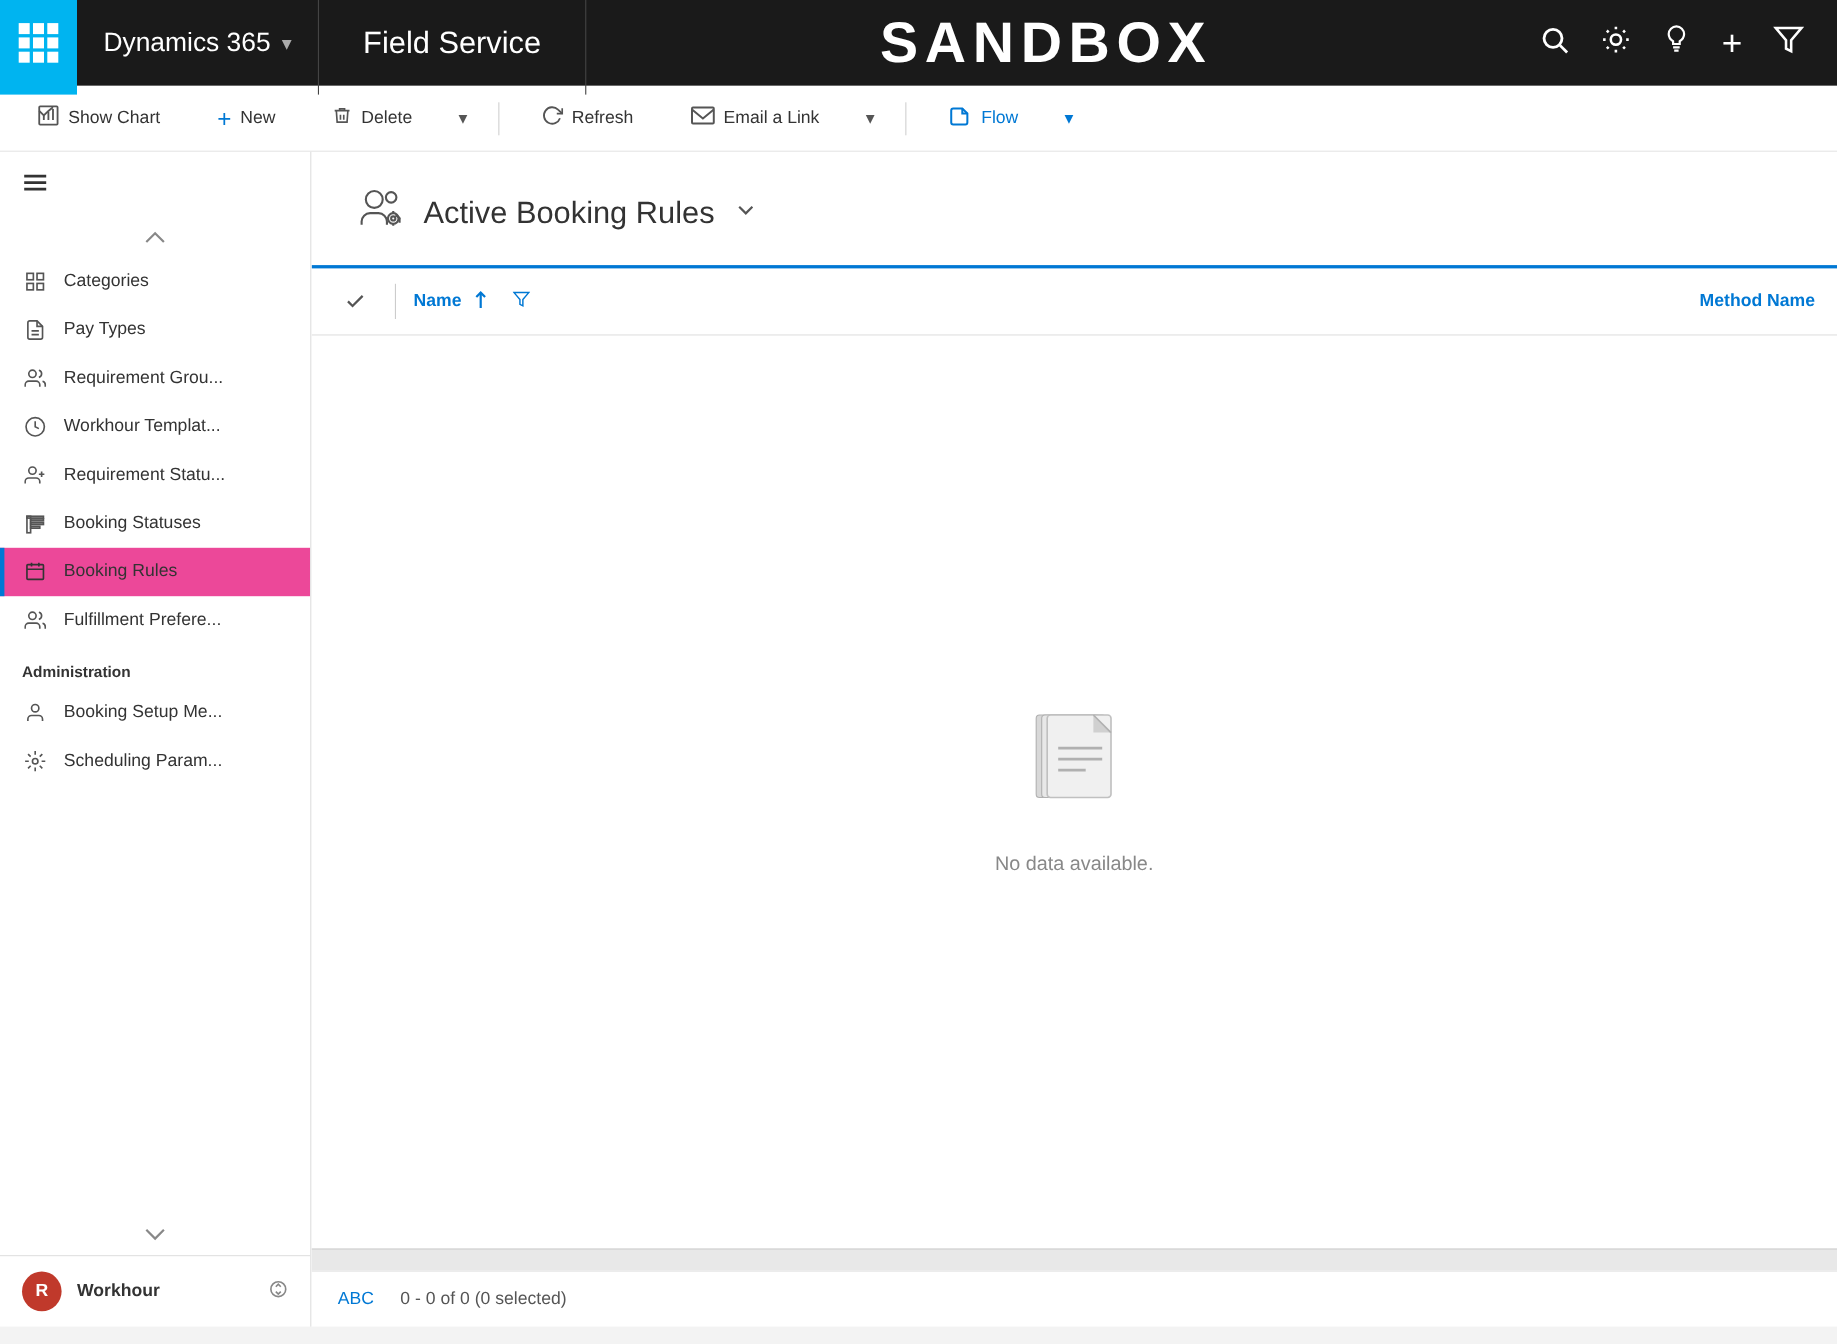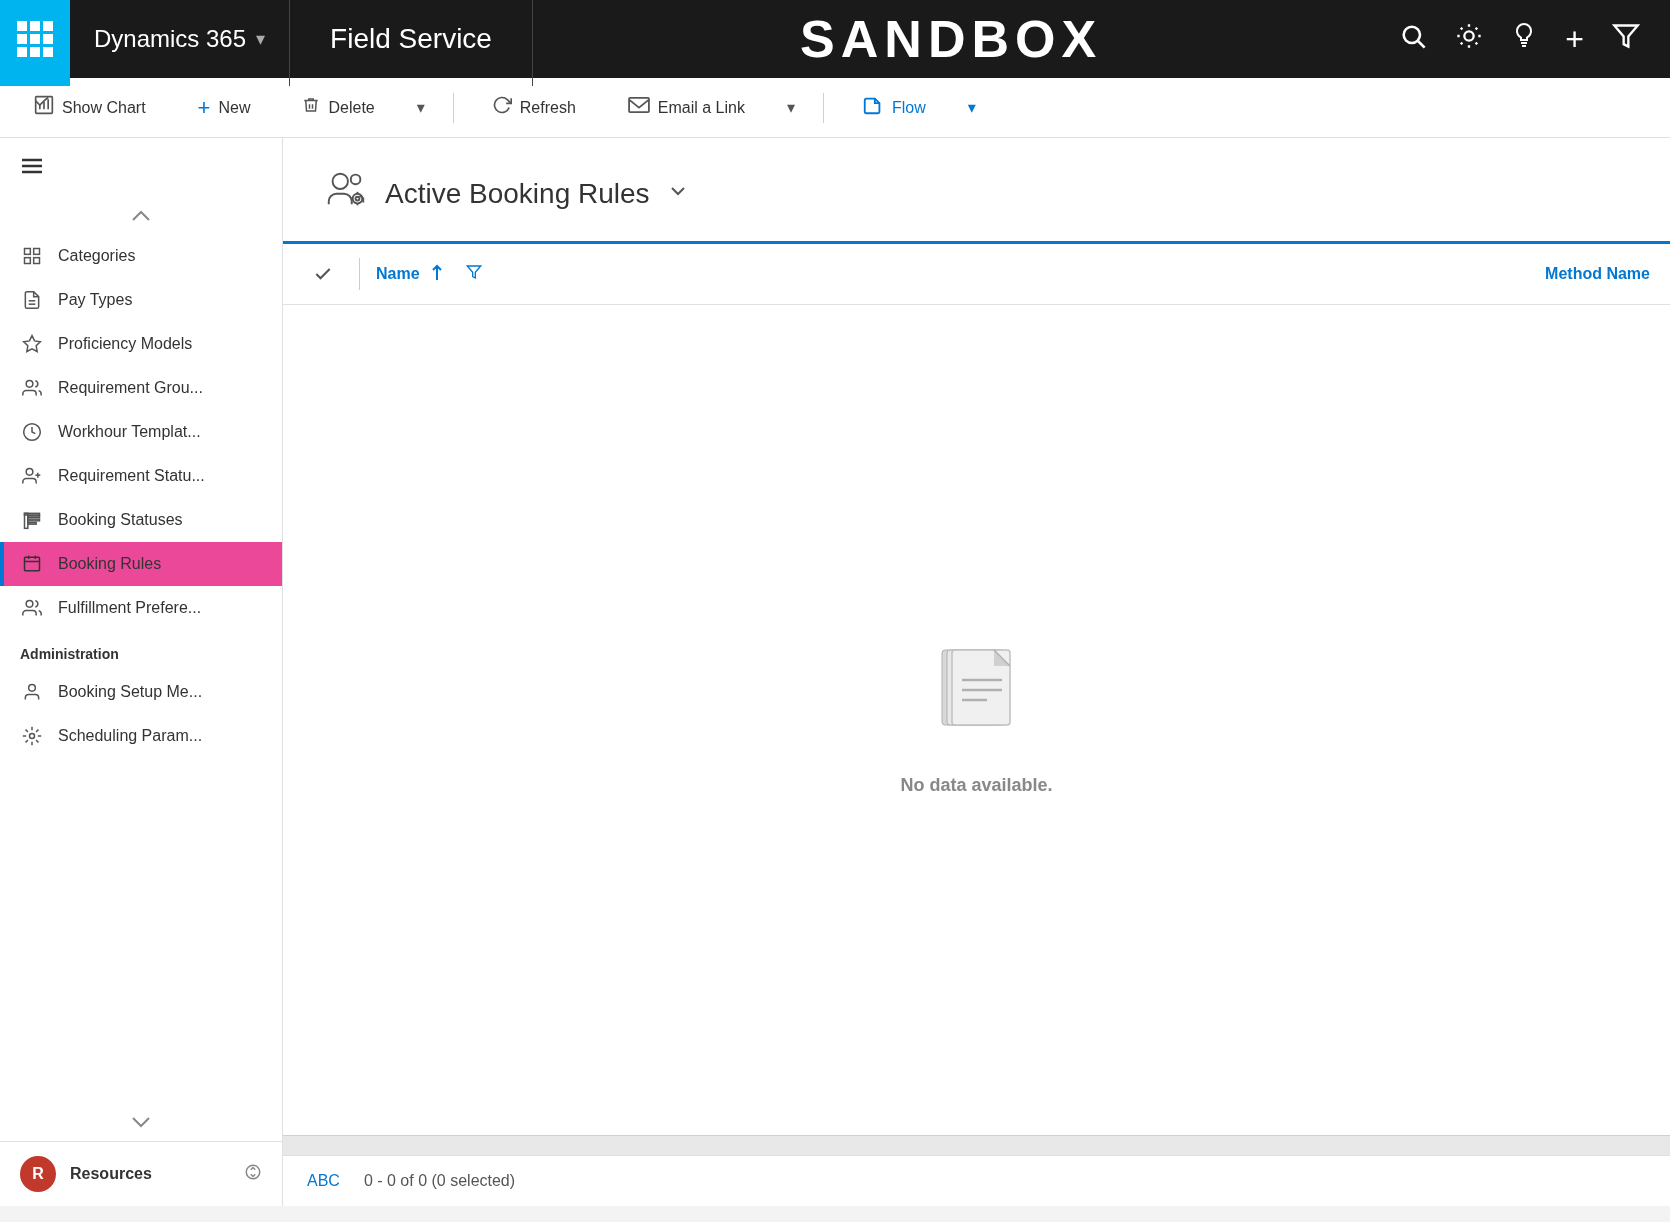--- a/index.html
+++ b/index.html
@@ -321,21 +321,20 @@
       gap: 20px;
     }
     .empty-doc-icon {
       width: 90px;
       height: 110px;
       position: relative;
     }
     .empty-text {
       font-size: 18px;
       color: #888;
-      font-weight: bold;
     }
 
     
     .scroll-bar-container {
       height: 20px;
       background: #e8e8e8;
       border-top: 1px solid #d0d0d0;
     }
 
     
@@ -510,28 +509,20 @@
             <polyline points="14 2 14 8 20 8"></polyline>
             <line x1="8" y1="13" x2="16" y2="13"></line>
               <line x1="8" y1="17" x2="16" y2="17"></line>
           </svg>
         </span>
         <span>Pay Types</span>
       </div>
       <div class="sidebar-item">
         <span class="sidebar-item-icon">
           <svg width="20" height="20" viewBox="0 0 24 24" fill="none" stroke="#555" stroke-width="1.8">
-            <polygon points="12 2 15.09 8.26 22 9.27 17 14.14 18.18 21.02 12 17.77 5.82 21.02 7 14.14 2 9.27 8.91 8.26 12 2"></polygon>
-          </svg>
-        </span>
-        <span>Proficiency Models</span>
-      </div>
-      <div class="sidebar-item">
-        <span class="sidebar-item-icon">
-          <svg width="20" height="20" viewBox="0 0 24 24" fill="none" stroke="#555" stroke-width="1.8">
             <path d="M17 21v-2a4 4 0 0 0-4-4H5a4 4 0 0 0-4 4v2"></path>
             <circle cx="9" cy="7" r="4"></circle>
             <path d="M23 21v-2a4 4 0 0 0-3-3.87"></path>
             <path d="M16 3.13a4 4 0 0 1 0 7.75"></path>
           </svg>
         </span>
         <span>Requirement Grou...</span>
       </div>
       <div class="sidebar-item">
         <span class="sidebar-item-icon">
@@ -613,21 +604,21 @@
     <div class="sidebar-scroll-down">
       <svg width="20" height="14" viewBox="0 0 20 14" fill="none" stroke="#888" stroke-width="2">
         <polyline points="2 2 10 10 18 2"></polyline>
       </svg>
     </div>
 
     <div class="sidebar-footer">
       <div class="sidebar-footer-avatar">
         <span>R</span>
       </div>
-      <span class="sidebar-footer-text">Resources</span>
+      <span class="sidebar-footer-text">Workhour</span>
       <span class="sidebar-footer-chevron">
         <svg width="18" height="18" viewBox="0 0 24 24" fill="none" stroke="#888" stroke-width="2">
           <circle cx="12" cy="12" r="9"></circle>
           <polyline points="9 9 12 6 15 9"></polyline>
           <polyline points="9 15 12 18 15 15"></polyline>
         </svg>
       </span>
     </div>
   </div>
 

